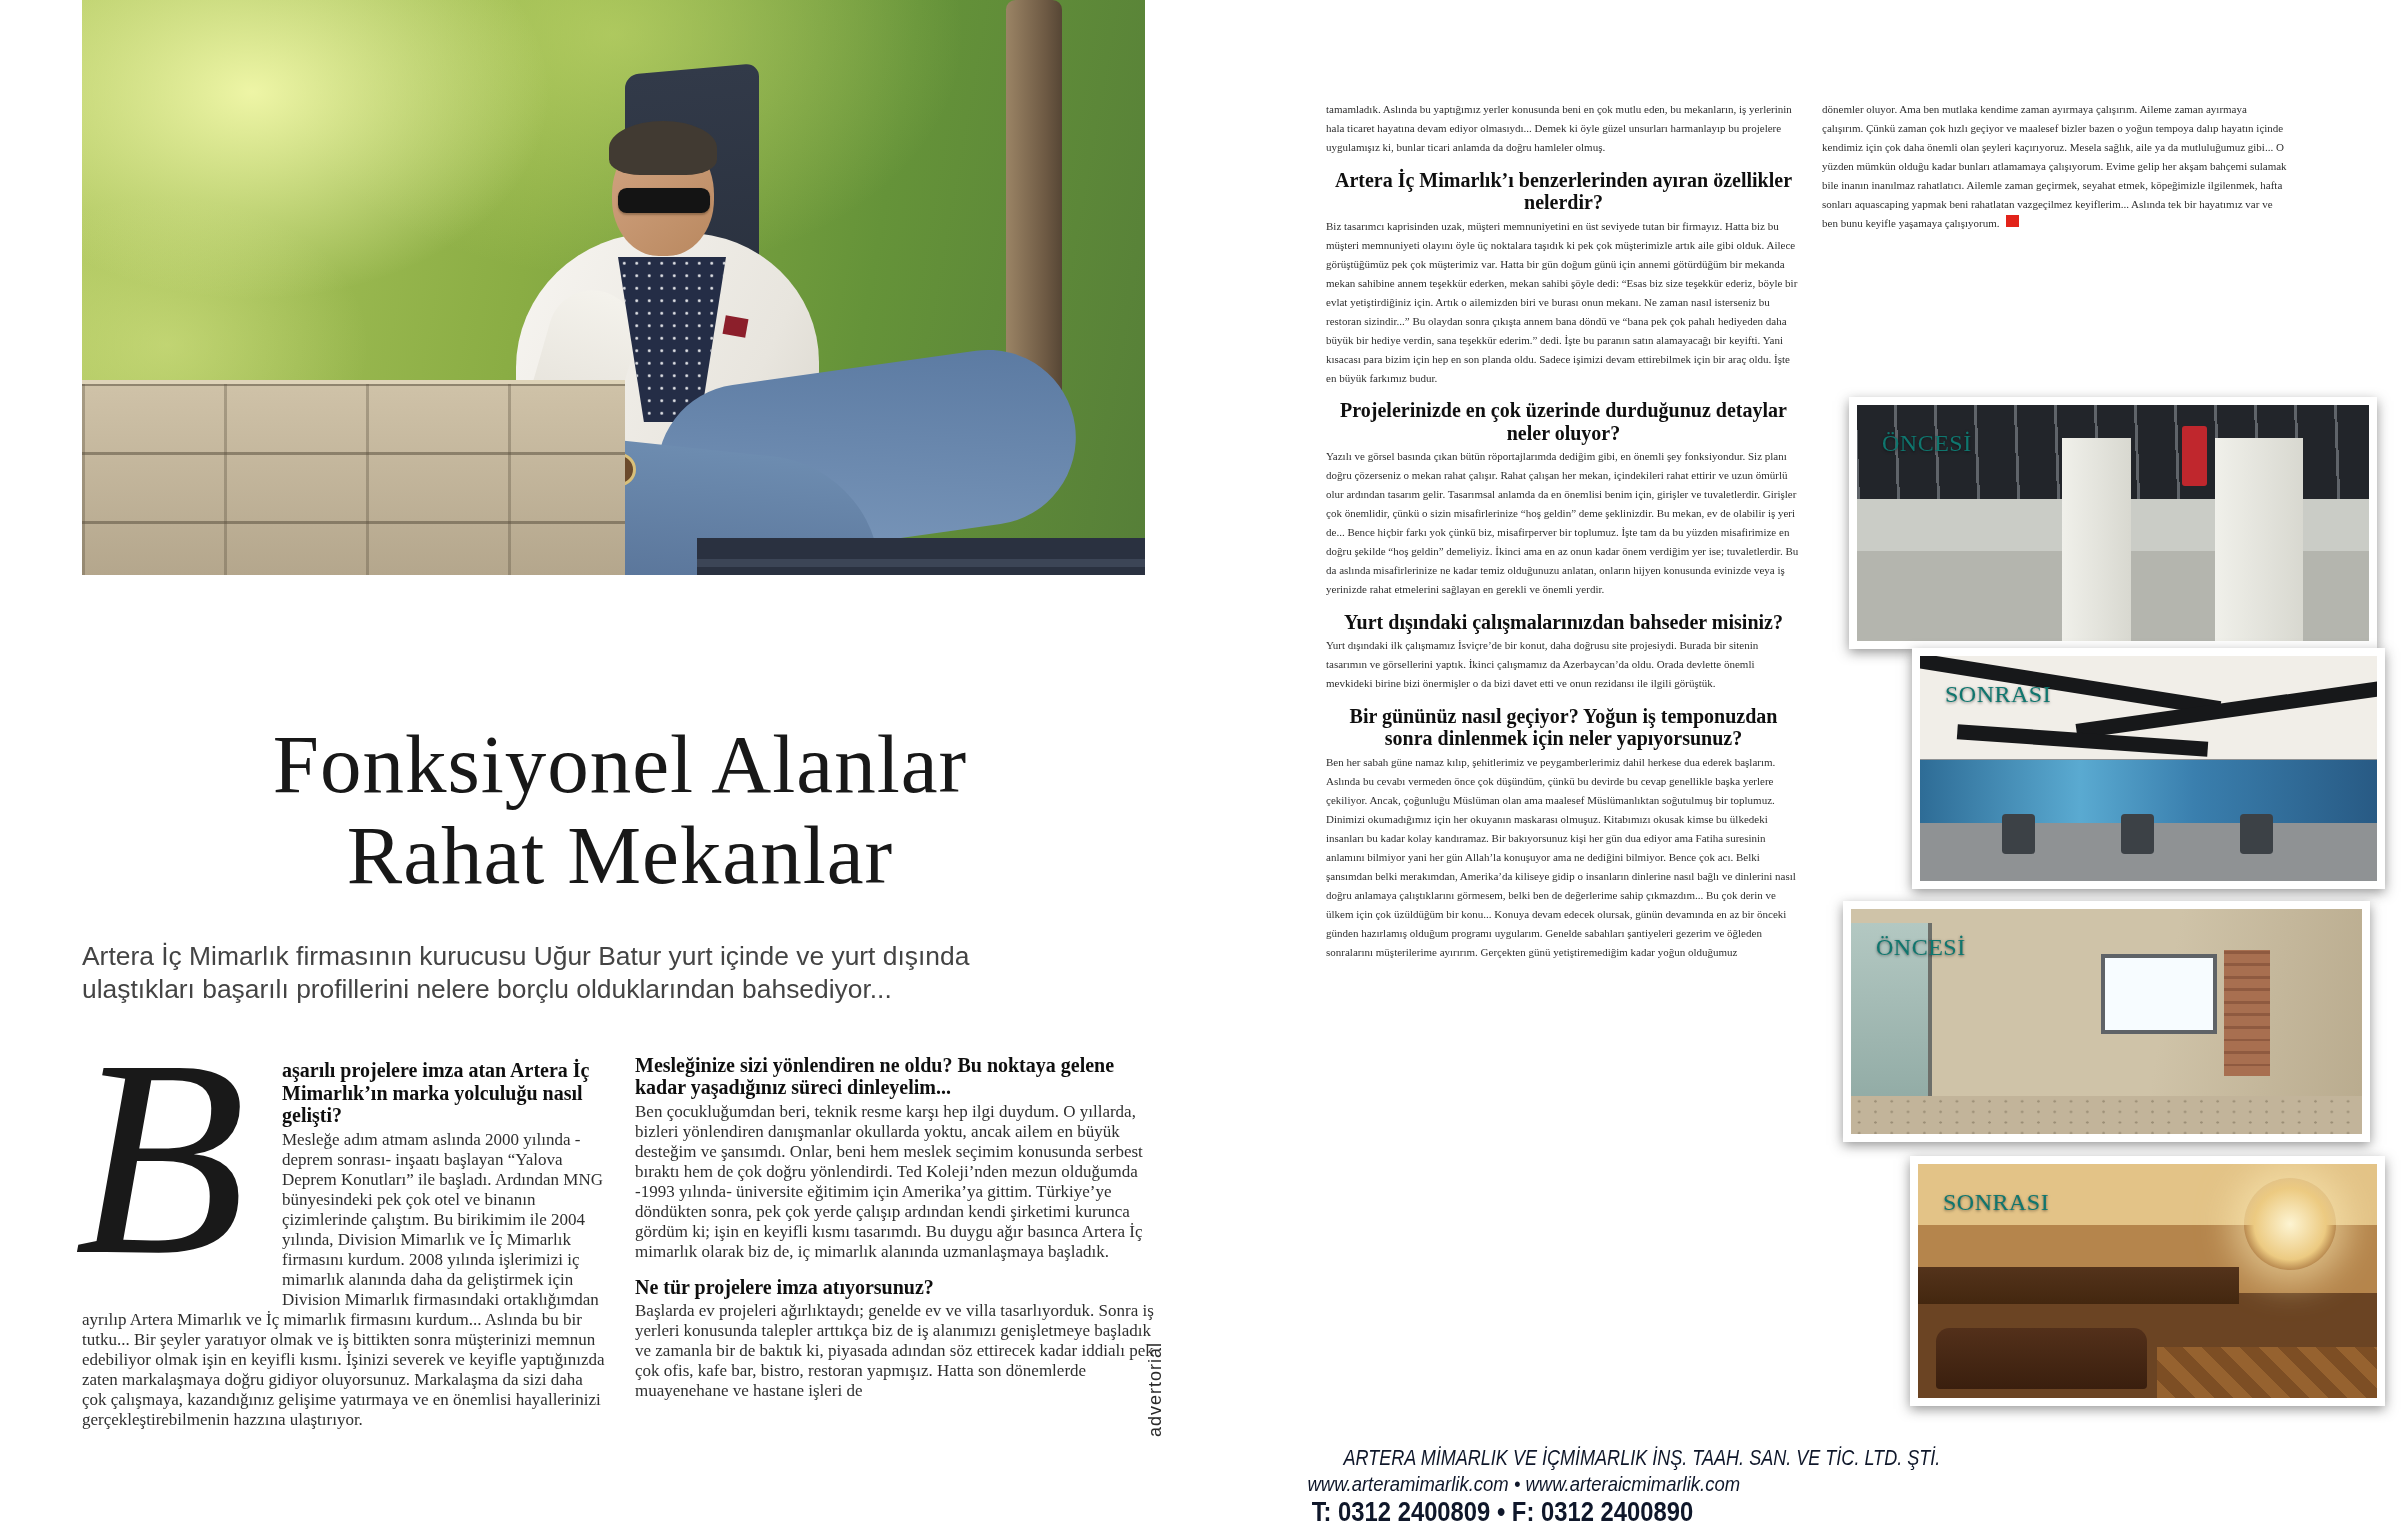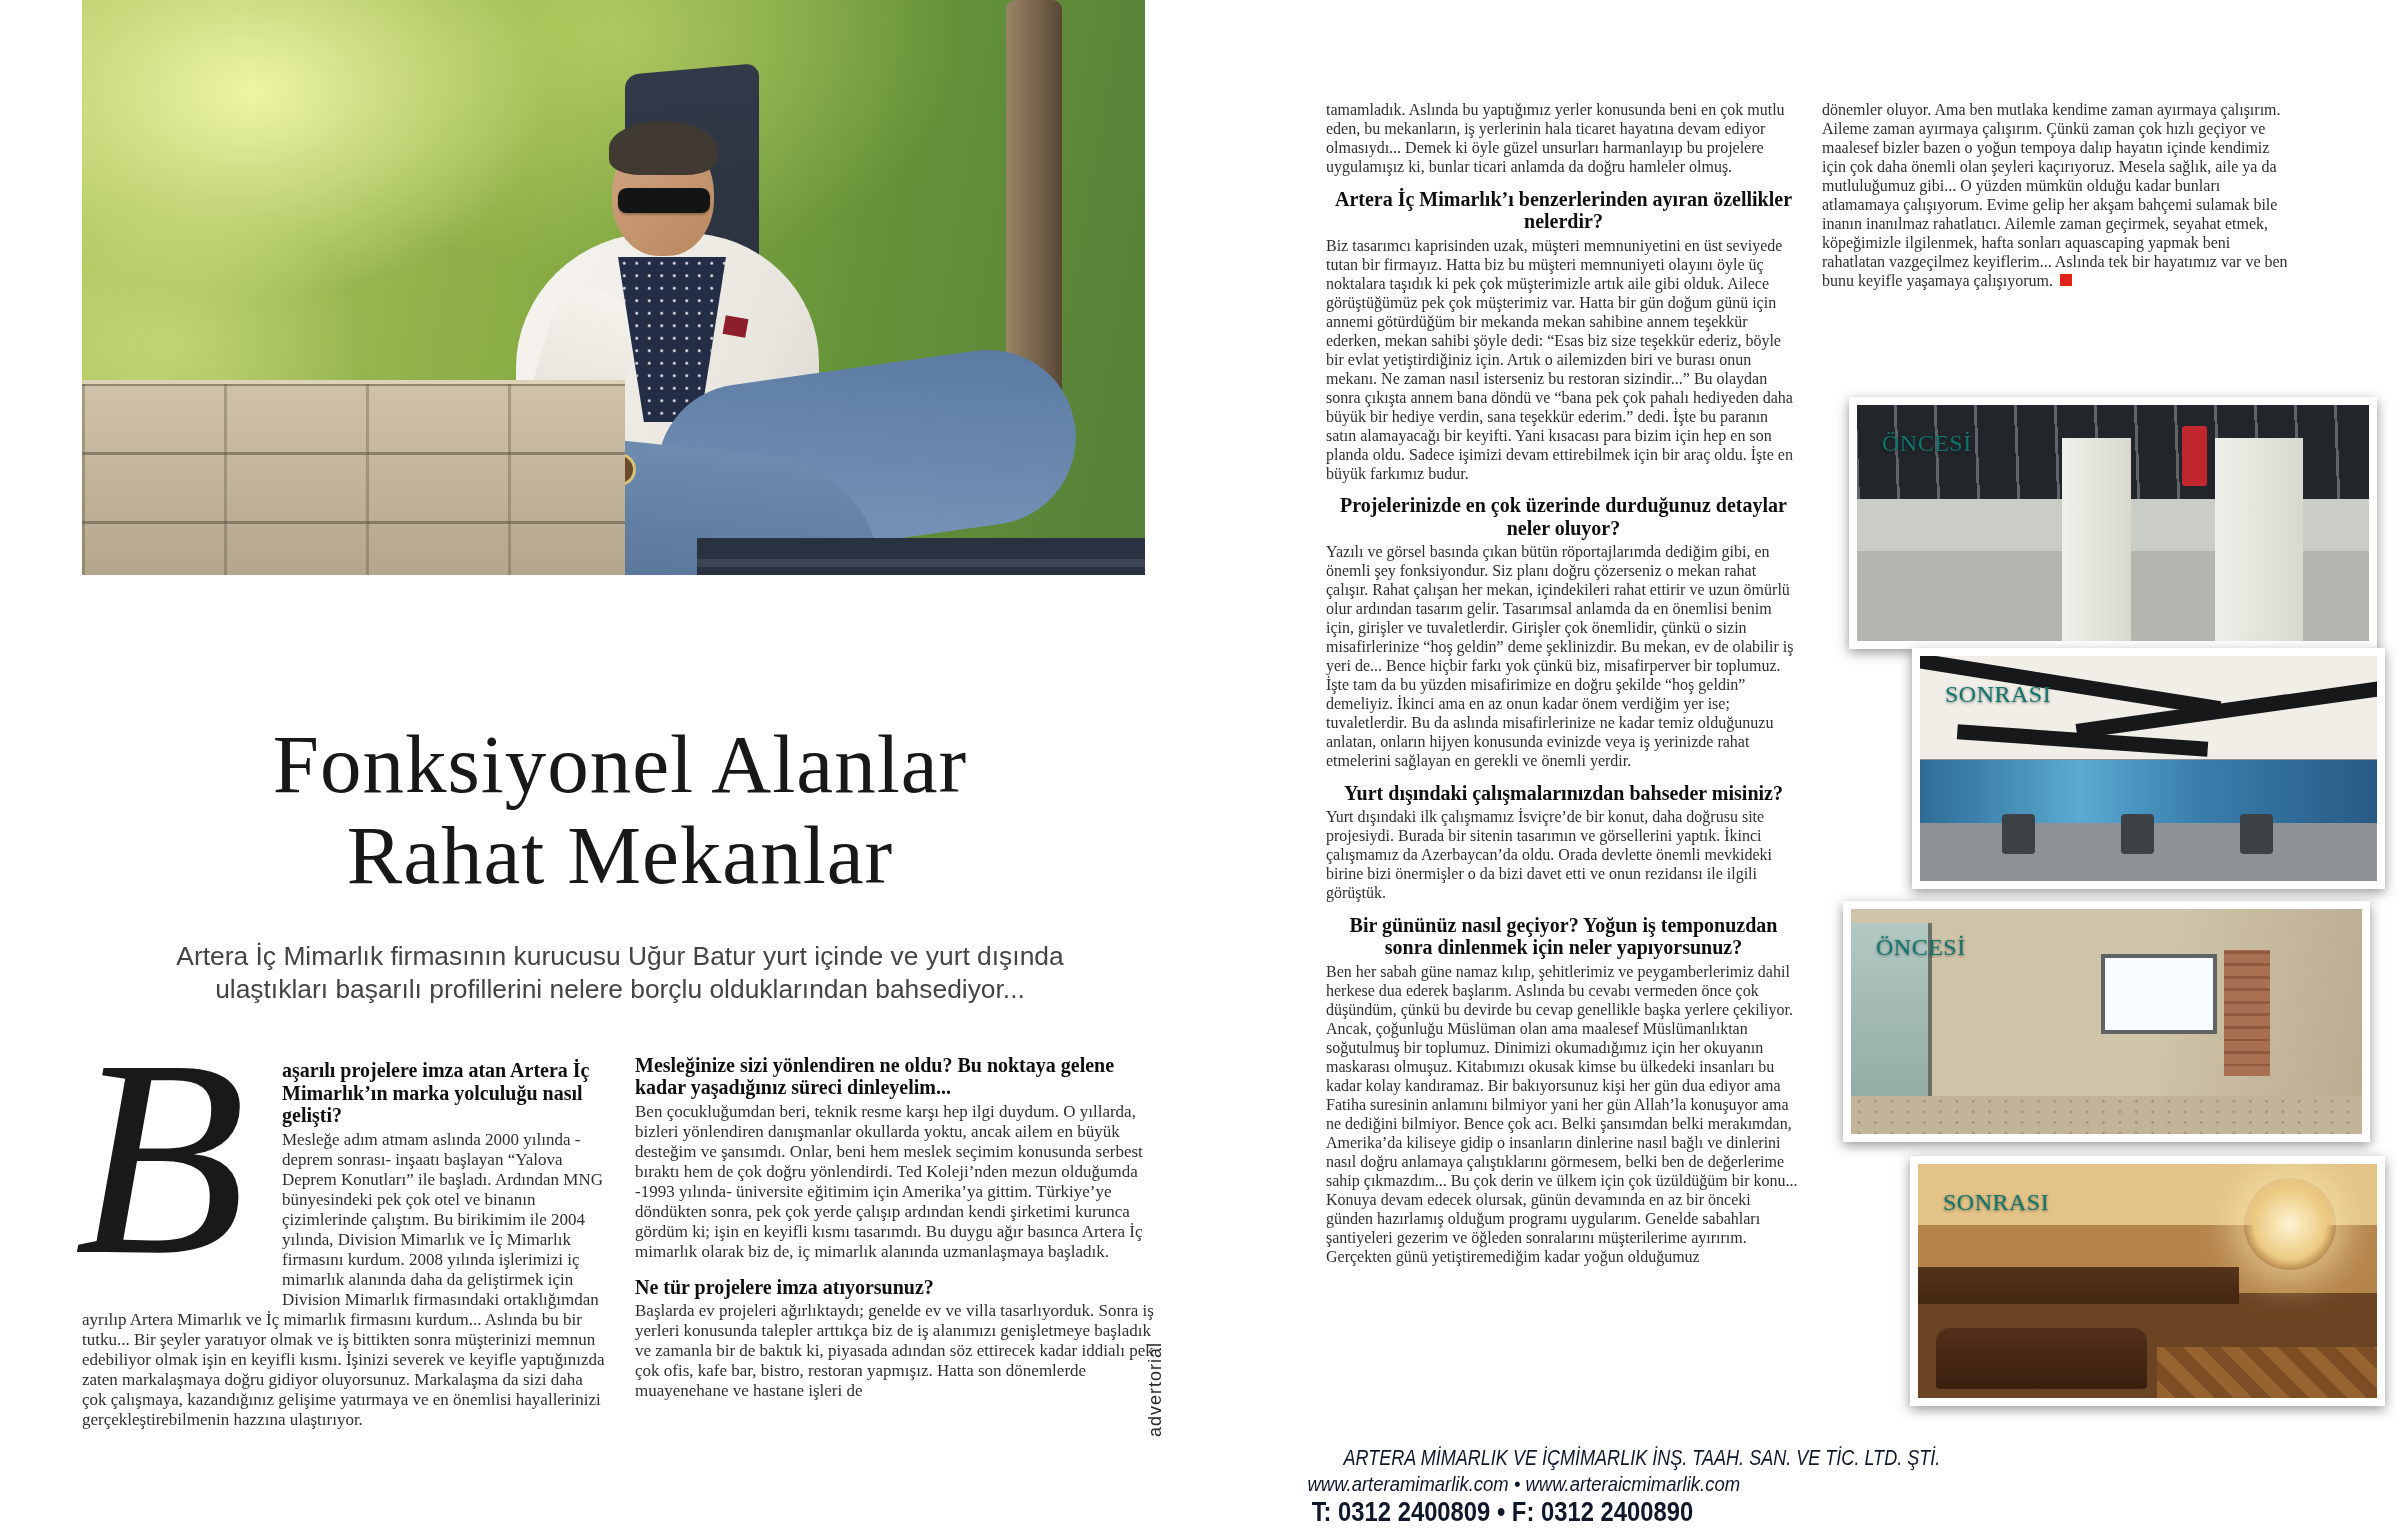--- a/index.html
+++ b/index.html
@@ -34,33 +34,33 @@
   .sunglasses{left:536px;top:188px;width:92px;height:25px;background:#141414;border-radius:8.6px;box-shadow:0 1.9px 1.9px rgba(60,40,20,.35);}
   .jeans-main{left:574px;top:367px;width:421px;height:175px;background:linear-gradient(12deg,#7b98bb,#5a79a1);border-radius:91px;transform:rotate(-8deg);}
   .jeans-lower{left:450px;top:450px;width:351px;height:187px;background:linear-gradient(#6d8cb0,#546e93);border-radius:44px 120px 62px 40px;transform:rotate(6deg);}
   .hand{left:473px;top:477px;width:54px;height:44px;background:#c79a77;border-radius:50%;}
   .watch{left:521px;top:453px;width:27px;height:27px;background:#6b4a2c;border:3.8px solid #d9c07a;border-radius:50%;}
   .photo-caption{left:50px;top:615px;color:#fff;font-family:"Liberation Sans",sans-serif;
     font-size:20px;font-weight:bold;letter-spacing:1px;text-shadow:0 1px 2.9px rgba(0,0,0,.45);}
   
   #title-block{left:82px;top:719px;width:1076px;text-align:center;color:#181818;}
   #title-block .tline{font-size:83px;line-height:91px;letter-spacing:1px;}
-  #subtitle-block{left:82px;top:940px;width:1076px;text-align:center;
+  #subtitle-block{left:82px;top:940px;width:1076px;
     font-family:"Liberation Sans",sans-serif;font-weight:300;color:#444;}
   #subtitle-block .sline{font-size:26.4px;line-height:33px;}
   .col p{margin:0;font-size:17px;line-height:20px;text-align:left;}
   .col h3{margin:14.4px 0 2.9px 0;font-size:20px;line-height:22.6px;color:#0f0f0f;font-weight:bold;}
   .col h3.tight{margin-top:17.3px;}
   #lcol1{left:82px;top:1042px;width:525px;}
   #lcol2{left:635px;top:1042px;width:525px;}
   #lcol2 h3:first-child{margin-top:11.5px;}
   .dropcap{float:left;width:200px;height:257px;font-style:italic;font-size:281px;line-height:232px;
     color:#191919;text-indent:-7.7px;}
   
-  .dense p{font-size:16px;line-height:19px;}
+  .dense p{font-size:11px;line-height:19px;}
   .dense h3{margin:11.5px 0 2.9px 0;text-align:center;}
   #rcol1{left:1326px;top:100px;width:475px;}
   #rcol2{left:1822px;top:100px;width:468px;}
   .end-mark{display:inline-block;width:12.5px;height:12.5px;background:#e2231a;margin-left:6.7px;}
   
   .photo{border:8.6px solid #ffffff;box-shadow:0 3.8px 11.5px rgba(40,40,40,.5);box-sizing:border-box;overflow:hidden;}
   .photo .plabel{position:absolute;left:25px;top:25px;color:#0f766e;font-family:Liberation Serif, serif;
     font-size:24px;letter-spacing:0.5px;text-shadow:0 1px 2.9px rgba(0,0,0,.5);z-index:5;}
   #ph1{left:1849px;top:397px;width:528px;height:252px;z-index:1;}
   #ph2{left:1912px;top:648px;width:473px;height:241px;z-index:2;}

